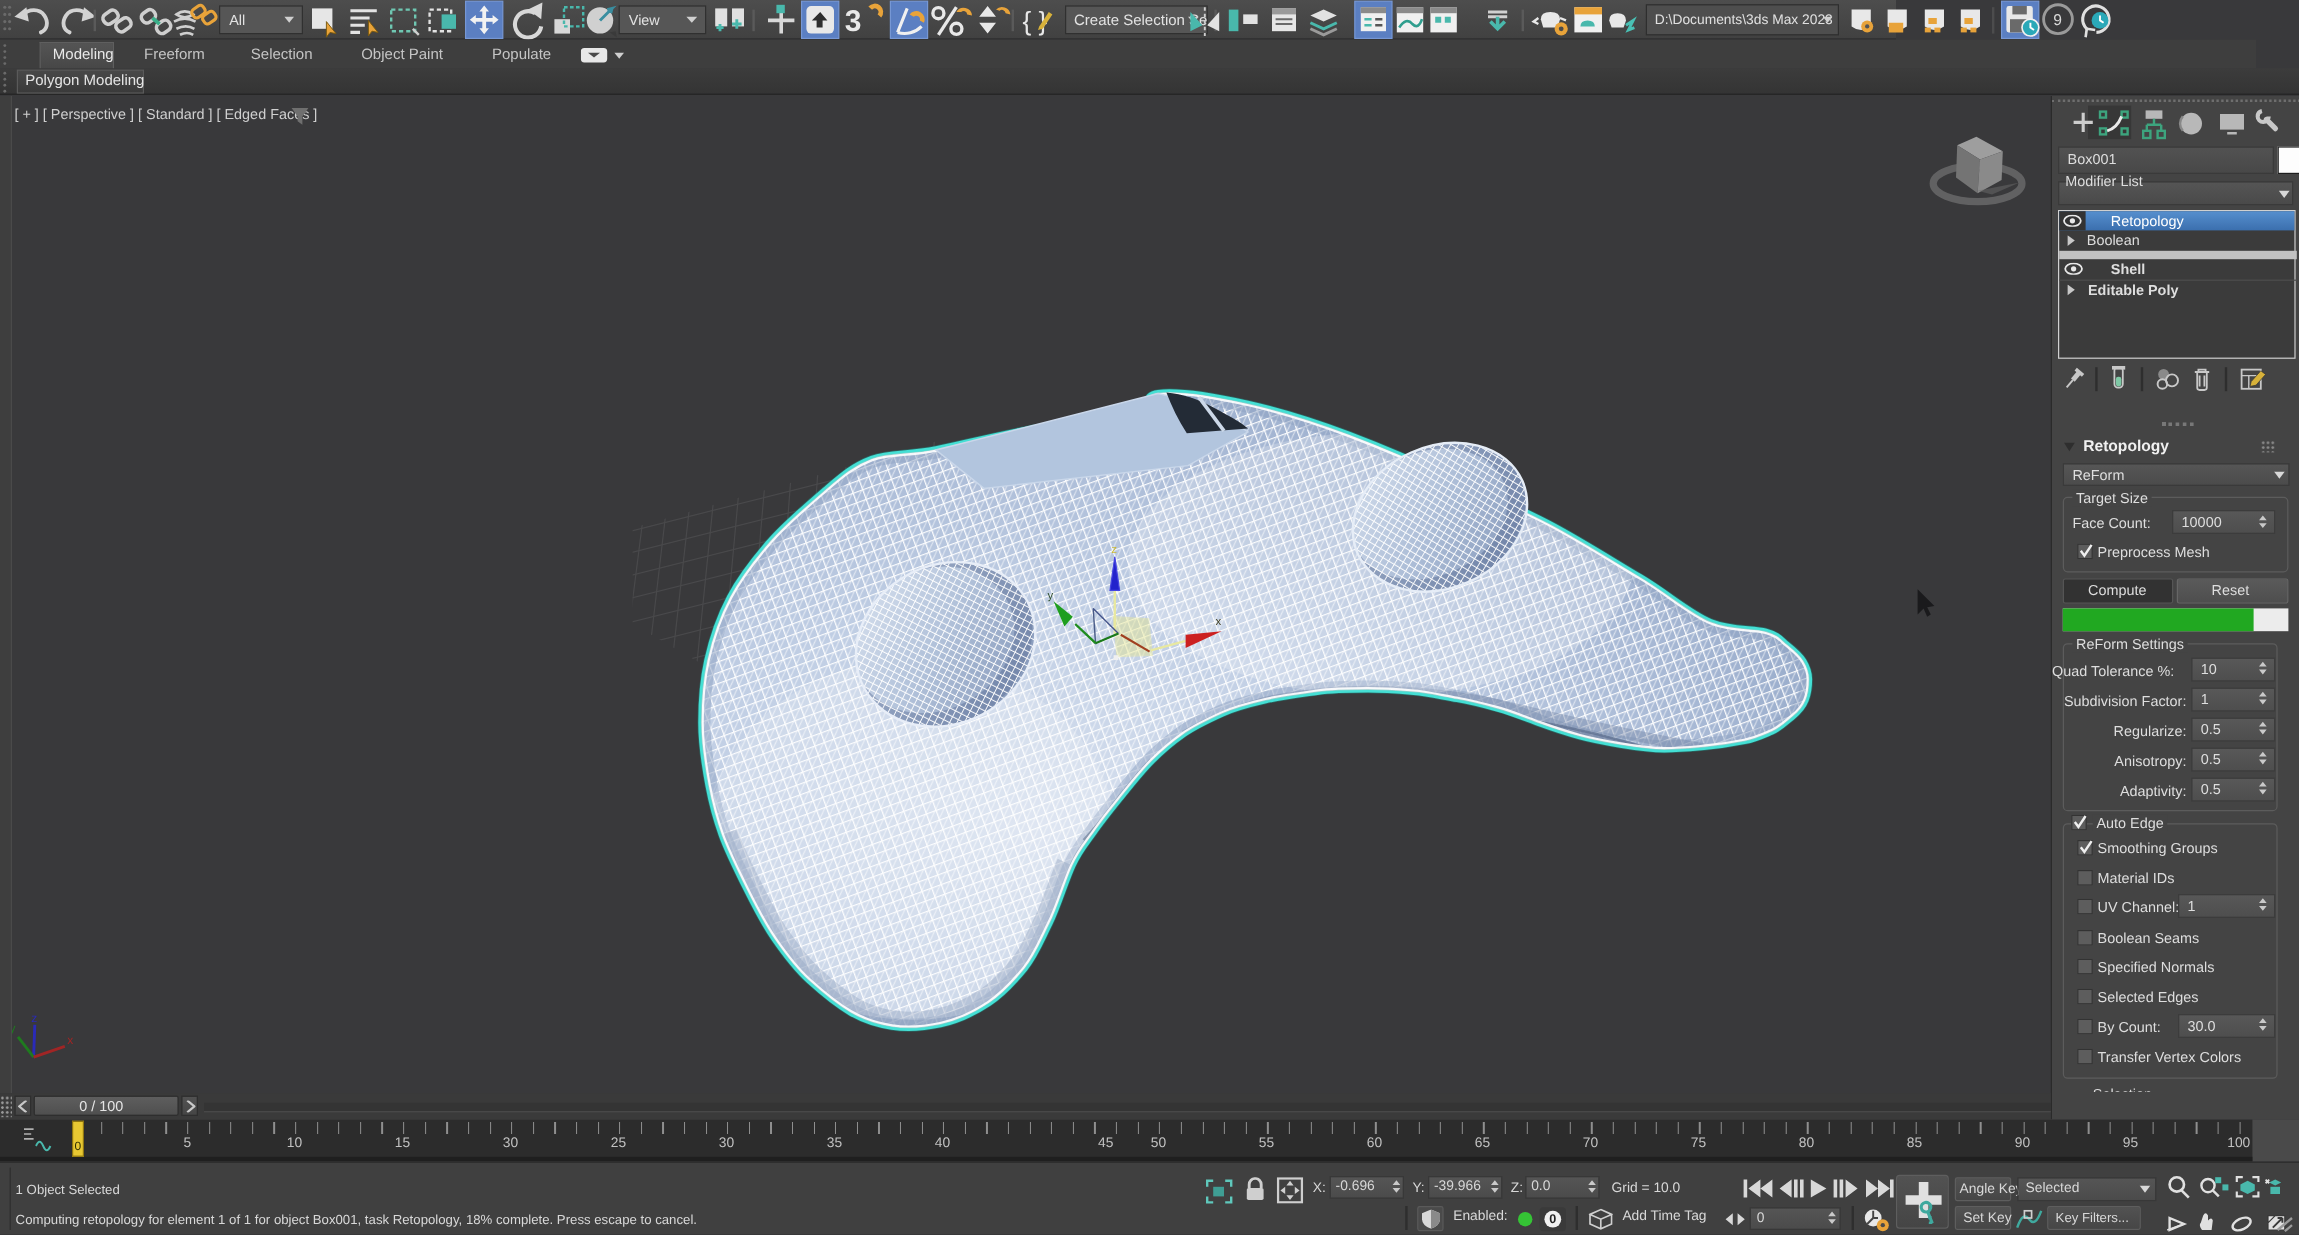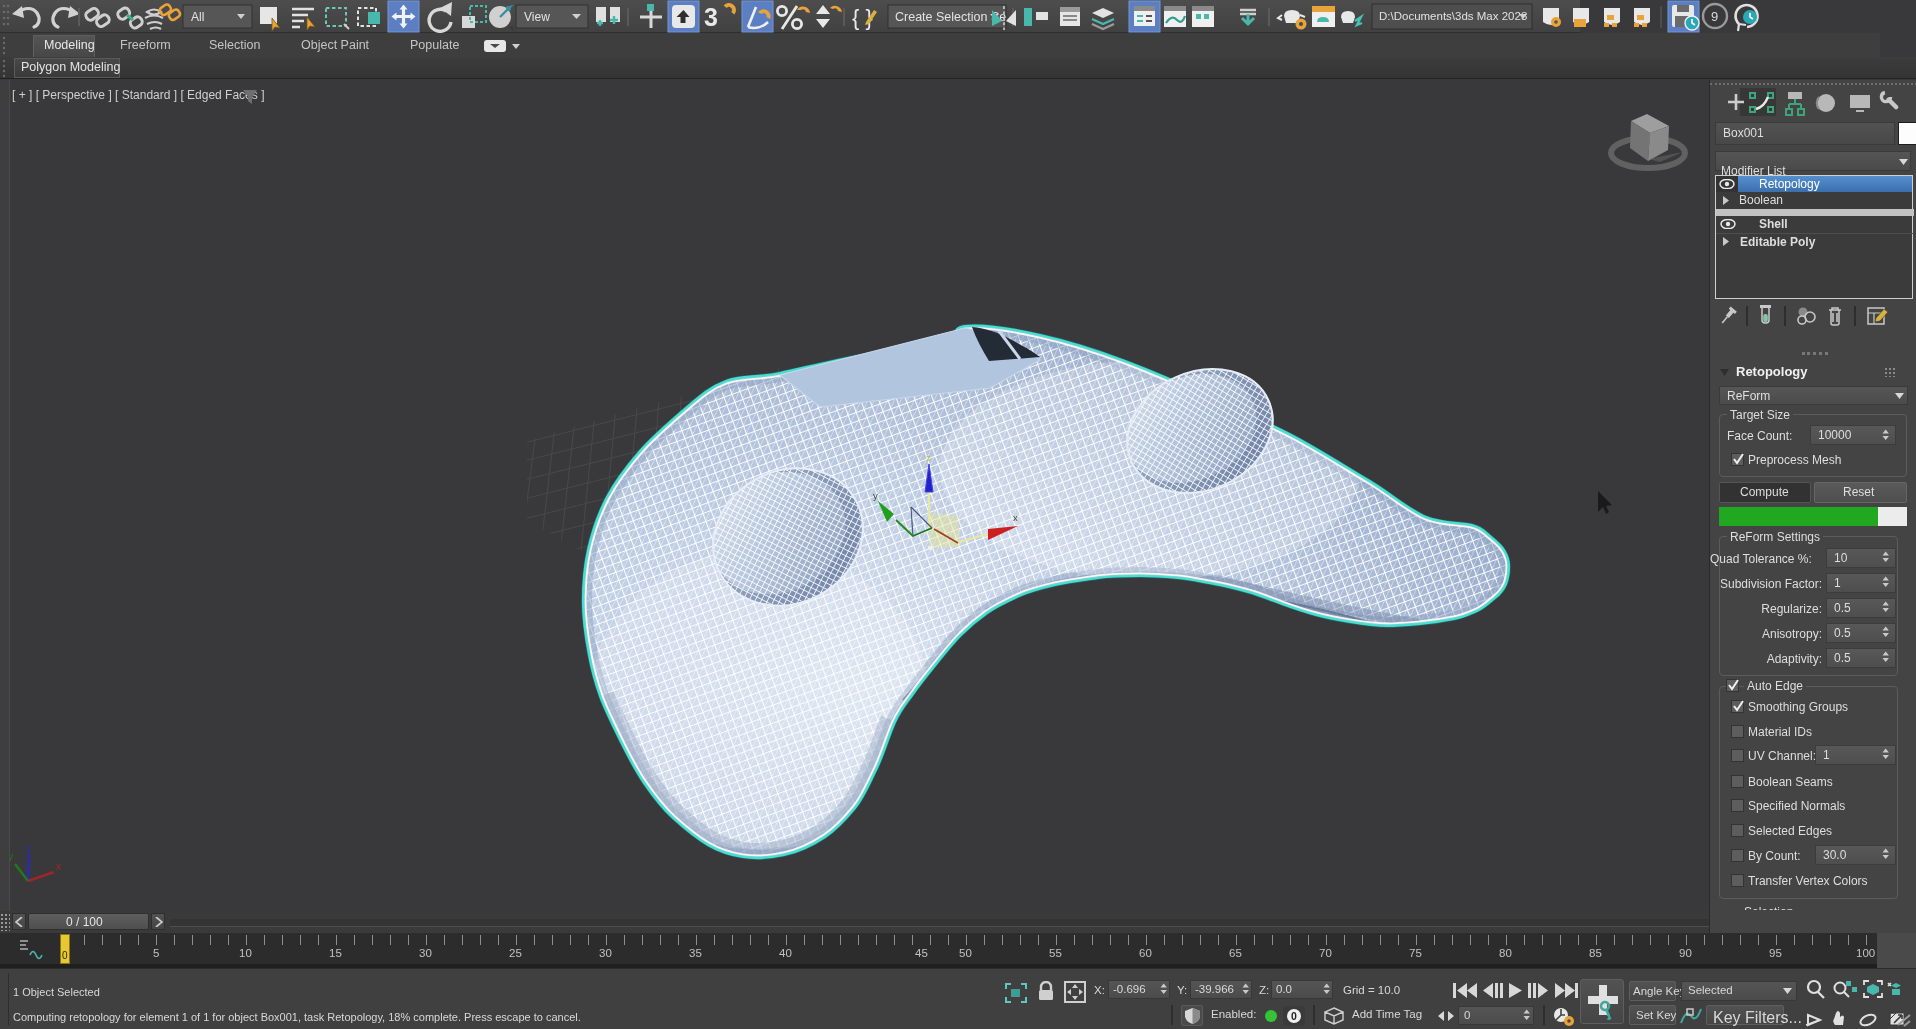--- a/index.html
+++ b/index.html
@@ -443,21 +443,21 @@
           <circle cx="0" cy="0" r="4.6" fill="none" stroke="#c8c8c8" stroke-width="3.4" stroke-dasharray="20 9"></circle>
           <rect x="1.5" y="-2.2" width="15" height="4.4" rx="2" fill="#c8c8c8" transform="rotate(45)"></rect>
         </g>
  </svg>
 
  <div style="left:5px;top:42px;width:180px;height:23px;background:linear-gradient(#525252,#484848);border:1px solid #3a3a3a;"></div>
  <div class="t" style="left:13px;top:46px;">Box001</div>
  <div style="left:188px;top:42px;width:19px;height:23px;background:#fdfdfd;border:1px solid #1e1e1e;"></div>
 
  <div style="left:5px;top:71px;width:196px;height:20px;background:linear-gradient(#555,#4a4a4a);border:1px solid #3a3a3a;"></div>
- <div class="t" style="left:11px;top:84px;">Modifier List</div>
+ <div class="t" style="left:11px;top:64px;">Modifier List</div>
  <svg style="left:188px;top:78px;" width="12" height="8">
         <path d="M1,1 l9,0 l-4.5,6 z" fill="#d8d8d8"></path>
       </svg>
 
  <div style="left:5px;top:95px;width:198px;height:124px;background:#3b3b3b;border:1px solid #d0d0d0;"></div>
  <div style="left:6px;top:96px;width:196px;height:16px;background:linear-gradient(#niceblue,#3f74b4);background:linear-gradient(#568fce,#3b6fae);"></div>
  <div style="left:6px;top:96px;width:22px;height:16px;background:#333333;"></div>
  <svg style="left:9px;top:99px;" width="16" height="10">
         <ellipse cx="8" cy="5" rx="7" ry="4.6" fill="none" stroke="#e8e8e8" stroke-width="1.5"></ellipse>
         <circle cx="8" cy="5" r="2.2" fill="#e8e8e8"></circle>
@@ -766,21 +766,21 @@
  <div style="left:1681px;top:12px;width:116px;height:20px;background:linear-gradient(#555,#4b4b4b);border:1px solid #383838;"></div>
  <div class="t" style="left:1688px;top:15px;">Selected</div>
  <svg style="left:1782px;top:19px;" width="11" height="7">
         <path d="M1,0 l9,0 l-4.5,6 z" fill="#d8d8d8"></path>
       </svg>
  <svg style="left:1679px;top:38px;" width="24" height="18" viewBox="0 0 24 18">
         <path d="M2,16 q5,-14 10,-7 q5,7 10,-7" fill="none" stroke="#3fa99e" stroke-width="2"></path>
         <rect x="8" y="2" width="6" height="6" fill="none" stroke="#d0d0d0" stroke-width="1.4"></rect>
       </svg>
  <div style="left:1706px;top:36px;width:78px;height:20px;background:linear-gradient(#525252,#464646);border:1px solid #5e5e5e;border-radius:2px;"></div>
- <div class="t" style="left:1713px;top:40px;font-size:16px;">Key Filters...</div>
+ <div class="t" style="left:1713px;top:40px;font-size:11px;">Key Filters...</div>
 
  <svg style="left:1804px;top:10px;" width="104" height="48" viewBox="0 0 104 48">
   <g stroke="#e0e0e0" stroke-width="2.2" fill="none">
           <circle cx="10" cy="8" r="6"></circle>
           <path d="M14,13 l6,6"></path>
         </g>
   <g stroke="#e0e0e0" stroke-width="2" fill="none">
           <circle cx="36" cy="9" r="5.5"></circle>
           <path d="M40,13 l5,5"></path>
         </g>

